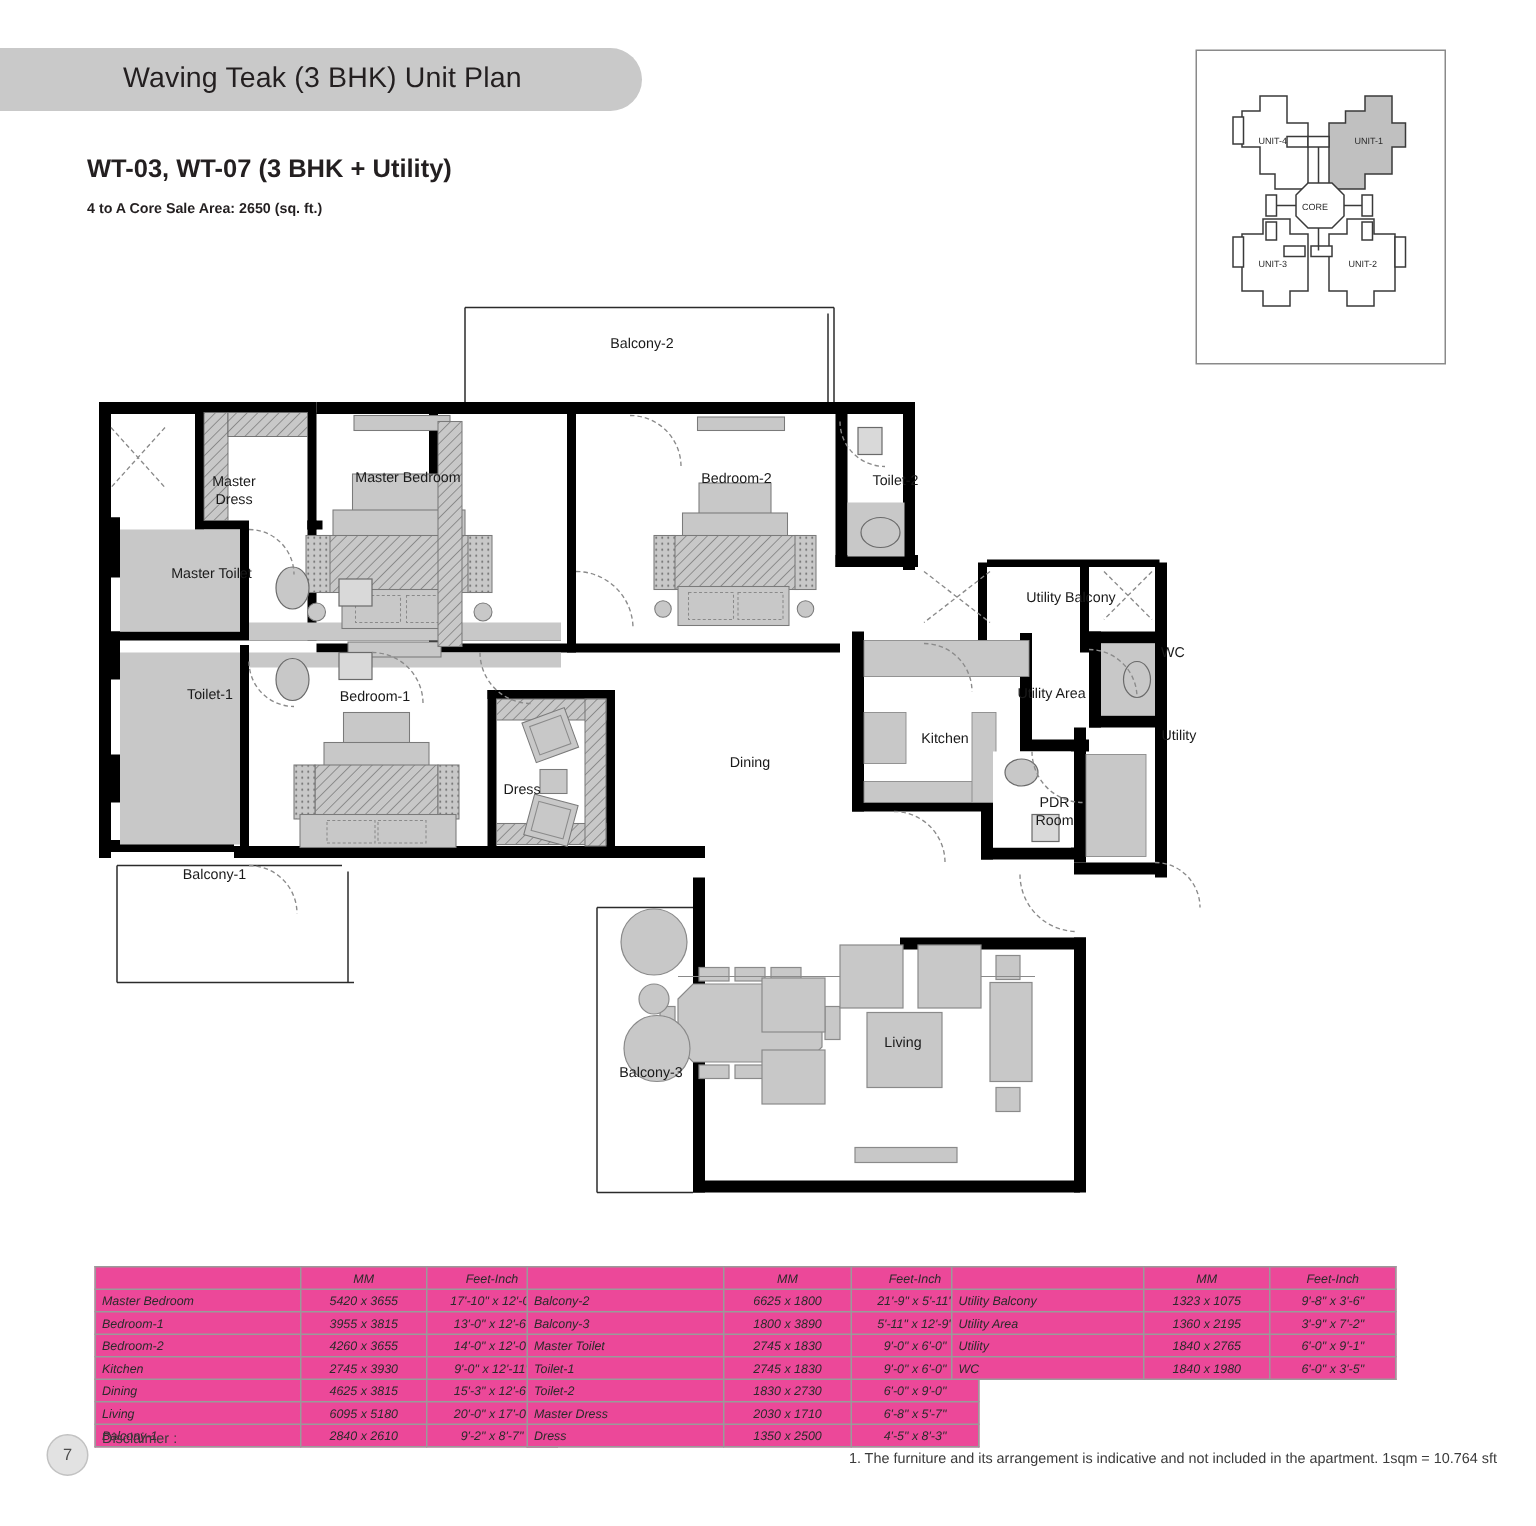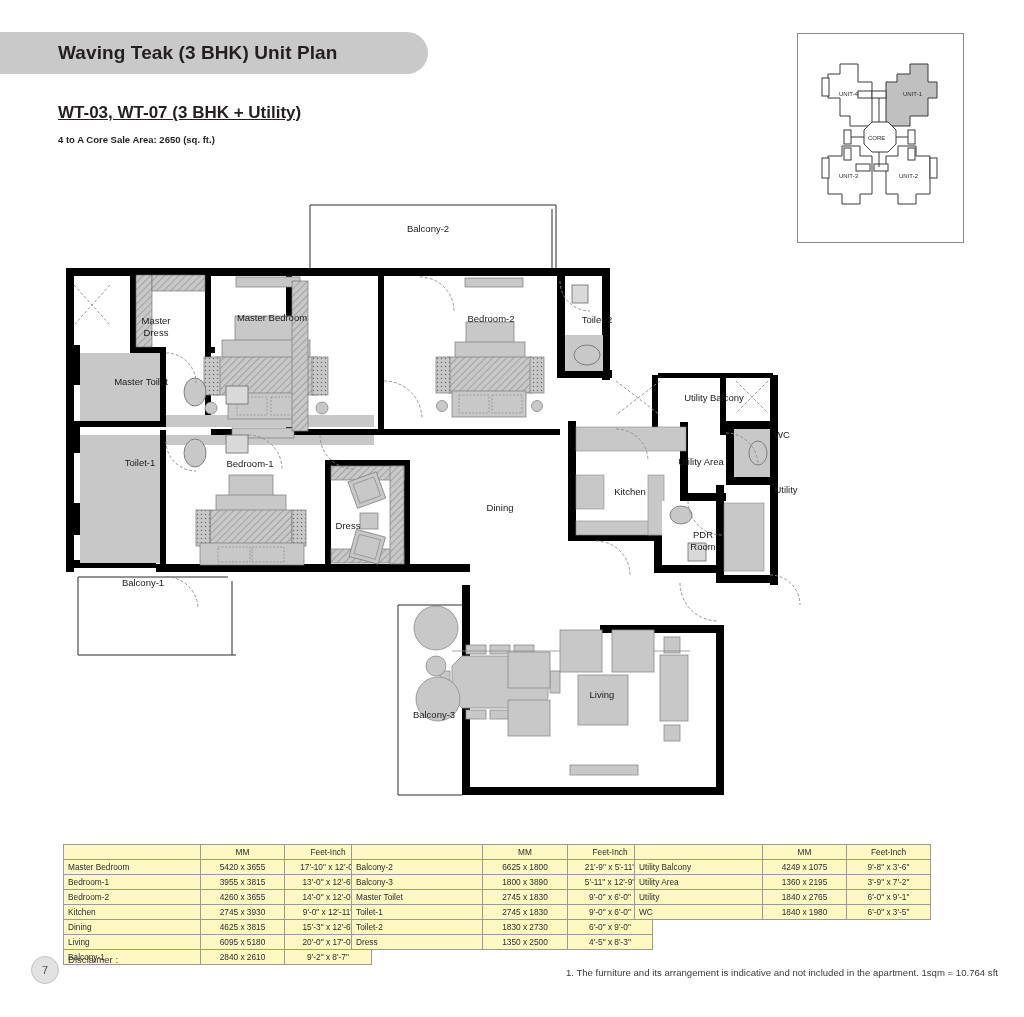--- a/index.html
+++ b/index.html
@@ -12,26 +12,26 @@
     overflow:hidden;
   }
   
   #title-banner{
     position:absolute;left:0;top:32px;width:428px;height:42px;
     background:#c9c9c9;
     border-top-right-radius:22px;border-bottom-right-radius:22px;
     display:flex;align-items:center;
   }
   #title-banner .txt{
-    margin-left:58px;font-size:19px;font-weight:bold;color:#231f20;
+    margin-left:82px;font-size:19px;font-weight:normal;color:#231f20;
     letter-spacing:.1px;
   }
   #unit-heading{
     position:absolute;left:58px;top:103px;
-    font-size:17px;font-weight:bold;color:#231f20;text-decoration:underline;
+    font-size:17px;font-weight:bold;color:#231f20;
   }
   #core-area-line{
     position:absolute;left:58px;top:134px;
     font-size:9.5px;font-weight:bold;color:#231f20;
   }
   
   #key-plan{
     position:absolute;left:797px;top:33px;width:165px;height:208px;
     border:1px solid #8a8a8a;background:#fff;
   }
@@ -40,21 +40,22 @@
   #floor-plan{
     position:absolute;left:0px;top:185px;width:1000px;height:620px;
   }
   #floor-plan svg{display:block;}
   
   .dim-table{
     position:absolute;
     border-collapse:collapse;
     font-size:8.3px;
     color:#2b2b2b;
-    background:#fef9c3;
+    background:#ec4899;
+    font-style:italic;
   }
   .dim-table td,.dim-table th{
     border:1px solid #9a9a9a;
     padding:1px 4px;
     height:12px;
     font-weight:normal;
     white-space:nowrap;
   }
   .dim-table th{font-weight:normal;text-align:center;}
   .dim-table td.name{text-align:left;}
@@ -484,39 +485,44 @@
       <td class="name">Toilet-1</td>
       <td class="mm">2745 x 1830</td>
       <td class="ft">9'-0" x 6'-0"</td>
     </tr>
     <tr>
       <td class="name">Toilet-2</td>
       <td class="mm">1830 x 2730</td>
       <td class="ft">6'-0" x 9'-0"</td>
     </tr>
     <tr>
+      <td class="name">Master Dress</td>
+      <td class="mm">2030 x 1710</td>
+      <td class="ft">6'-8" x 5'-7"</td>
+    </tr>
+    <tr>
       <td class="name">Dress</td>
       <td class="mm">1350 x 2500</td>
       <td class="ft">4'-5" x 8'-3"</td>
     </tr>
   </tbody>
 </table>
 
 <table class="dim-table" id="table-3">
   <thead>
     <tr>
       <th class="c0"></th>
       <th class="c1">MM</th>
       <th class="c2">Feet-Inch</th>
     </tr>
   </thead>
   <tbody>
     <tr>
       <td class="name">Utility Balcony</td>
-      <td class="mm">4249 x 1075</td>
+      <td class="mm">1323 x 1075</td>
       <td class="ft">9'-8" x 3'-6"</td>
     </tr>
     <tr>
       <td class="name">Utility Area</td>
       <td class="mm">1360 x 2195</td>
       <td class="ft">3'-9" x 7'-2"</td>
     </tr>
     <tr>
       <td class="name">Utility</td>
       <td class="mm">1840 x 2765</td>

